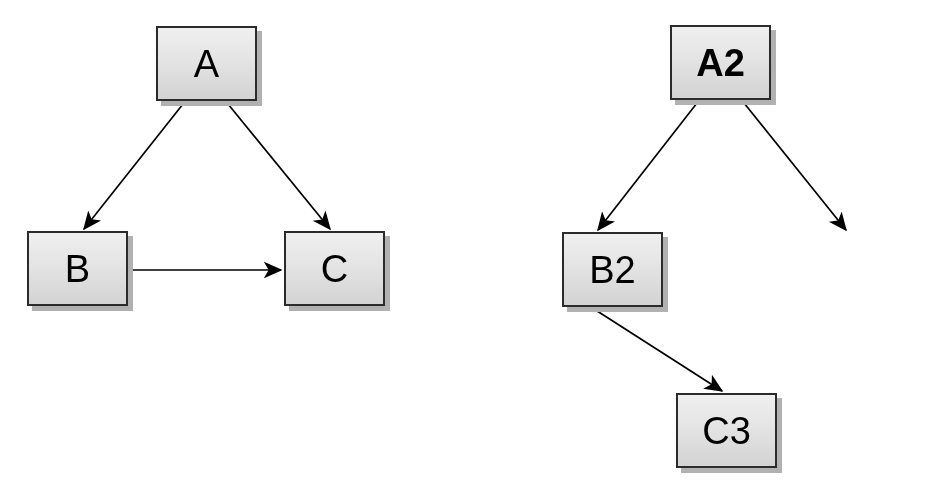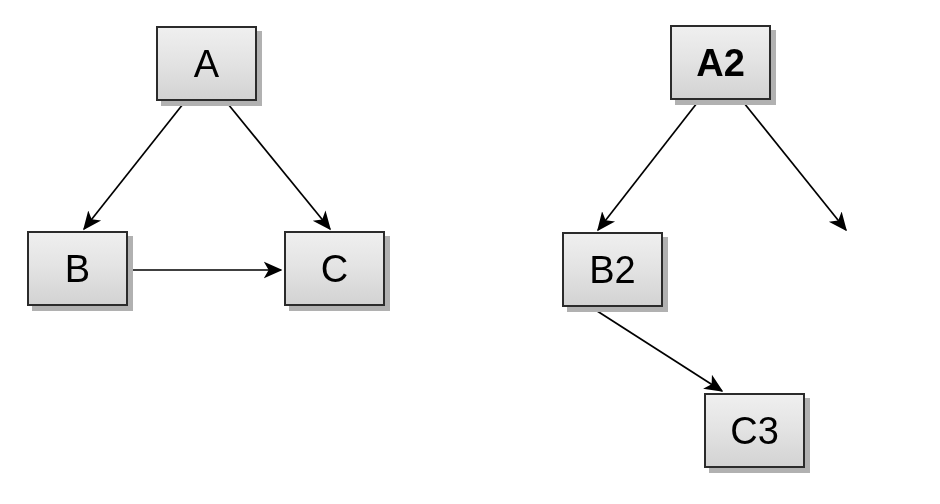--- a/index.html
+++ b/index.html
@@ -43,21 +43,21 @@
     line-height: 1;
     user-select: none;
   }
   
   .pos-a  { left: 156px; top:  26px; }
   .pos-b  { left:  27px; top: 231px; }
   .pos-c  { left: 284px; top: 231px; }
   .pos-a2 { left: 670px; top:  25px; font-weight: bold; }
   .pos-b2 { left: 543px; top: 232px; margin-left: 19px; }
   .pos-c2 { left: 799px; top: 232px; }
-  .pos-c3 { left: 676px; top: 393px; margin-left: 28px; }
+  .pos-c3 { left: 676px; top: 393px; }
 </style>
 </head>
 <body>
 
 <div class="canvas">
 
   <svg class="edges-layer" width="940" height="504" viewBox="0 0 940 504" xmlns="http://www.w3.org/2000/svg">
     <defs>
       <marker id="arrow" viewBox="0 0 10 10" refX="9.2" refY="5" markerWidth="11" markerHeight="11" orient="auto-start-reverse">
         <path d="M 0 0.6 L 10 5 L 0 9.4 L 2.6 5 Z" fill="#000000"></path>

